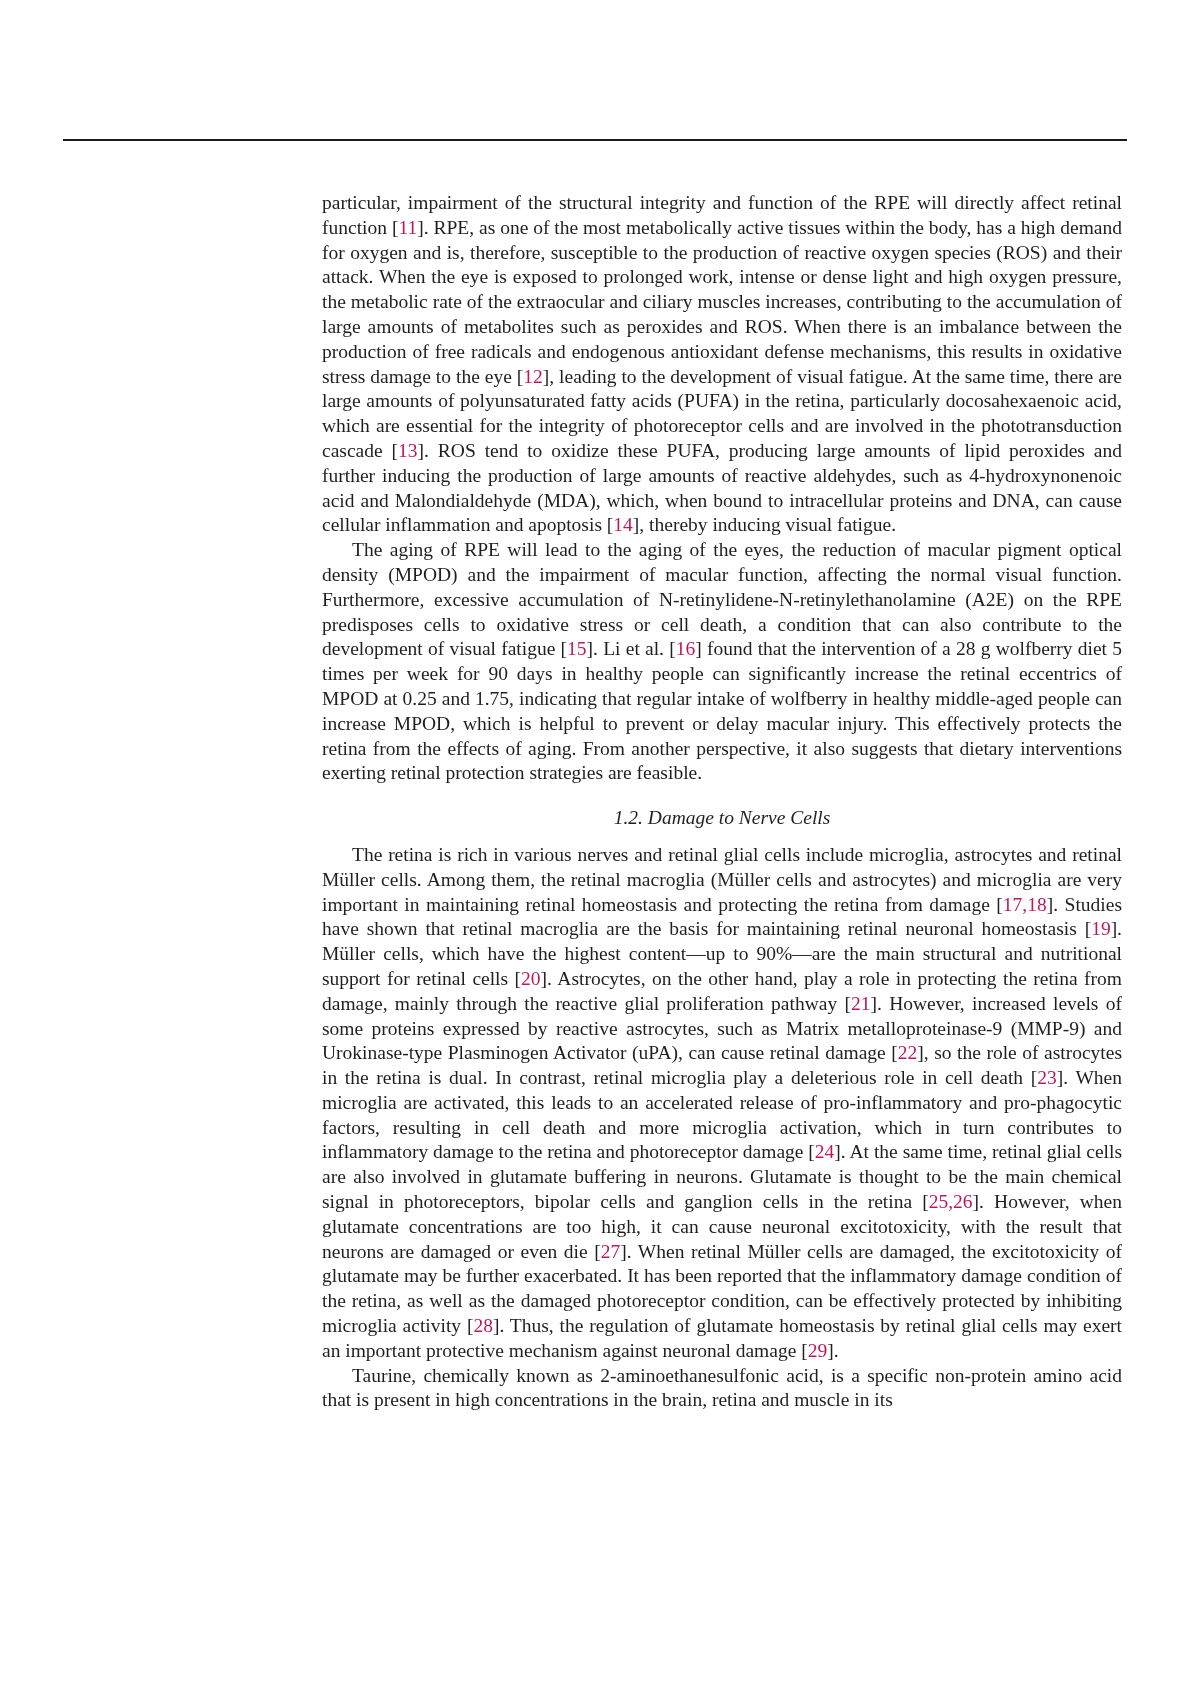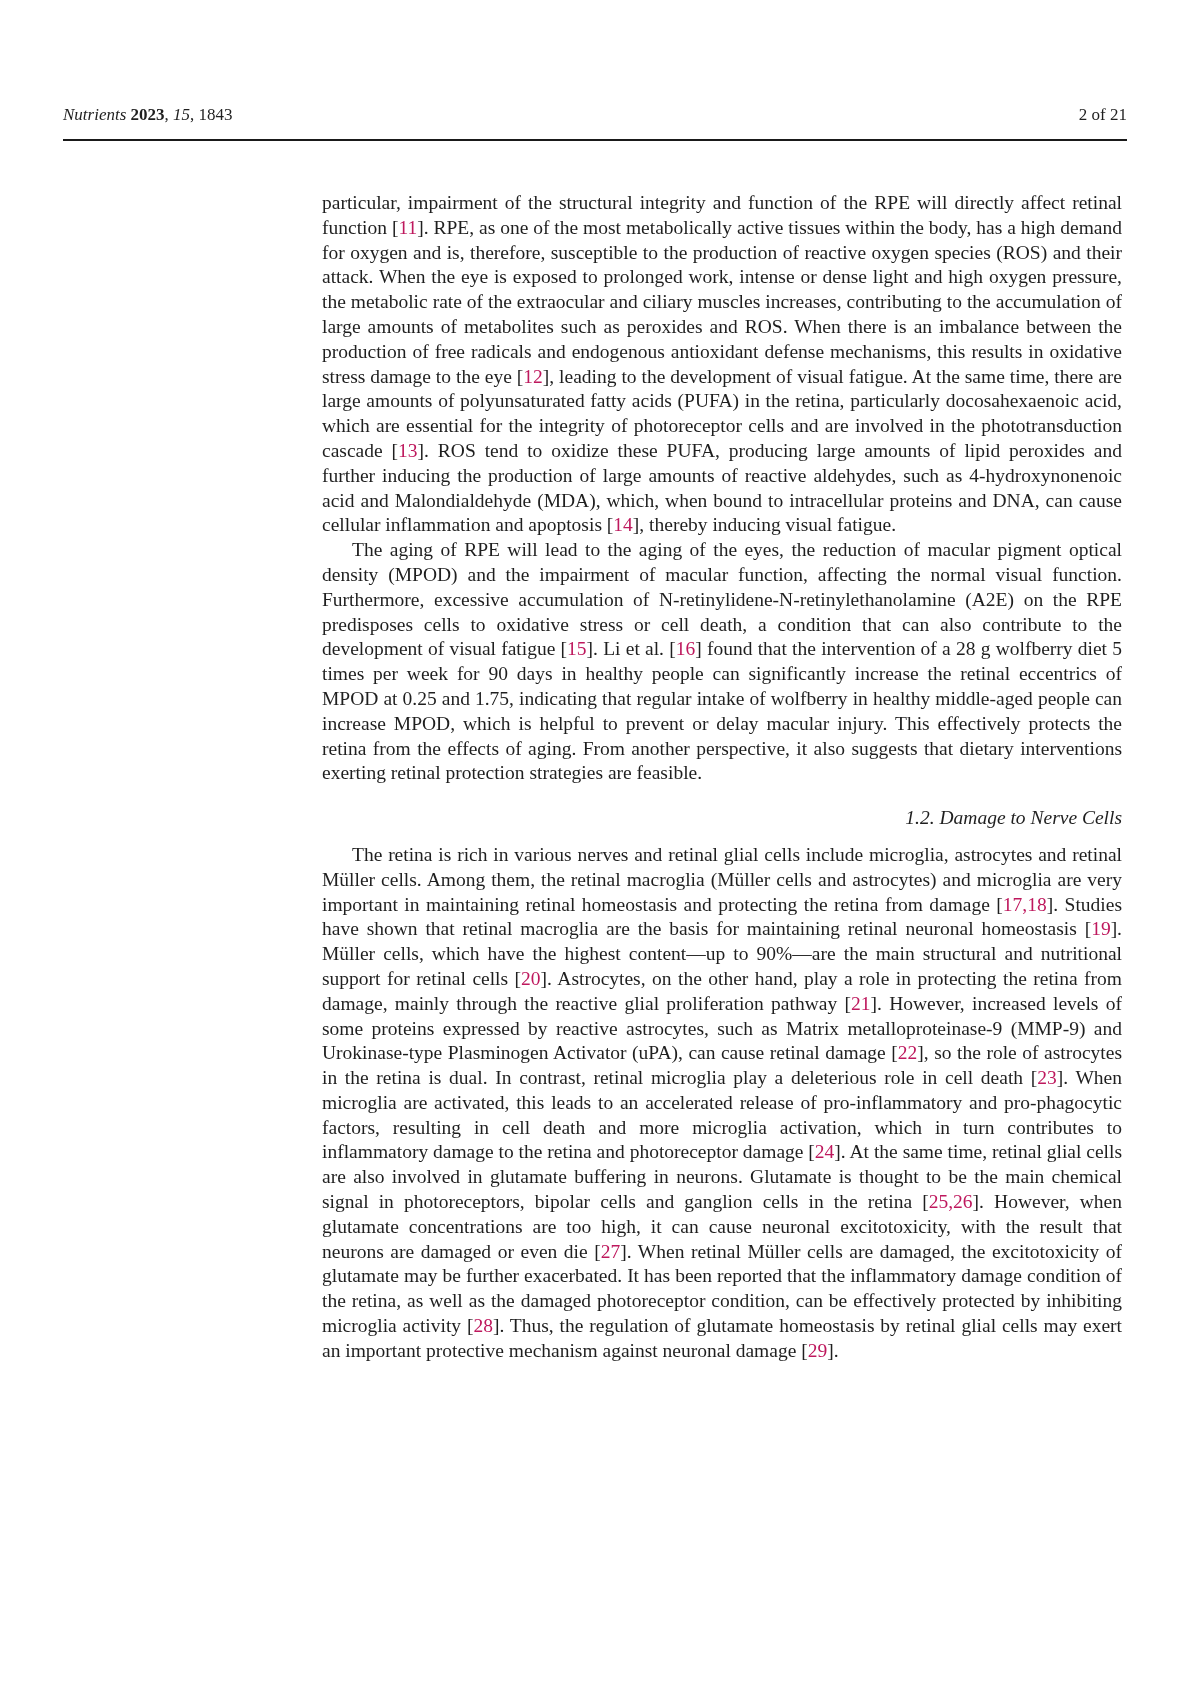--- a/index.html
+++ b/index.html
@@ -44,32 +44,29 @@
     line-height: 24.8px;
     text-align: justify;
   }
   .body-col p { margin: 0; }
   .body-col p.indent { text-indent: 30px; }
   .body-col h2 {
     font-size: 19.5px;
     font-style: italic;
     font-weight: normal;
     margin: 20px 0 12px 0;
-    text-align: right;
+    text-align: center;
   }
   .cite { color: #be185d; }
 </style>
 </head>
 <body>
 
 <div class="page">
-  <header class="running-head">
-    <div id="journal-line"><span class="it">Nutrients </span><span class="bd">2023</span><span>, </span><span class="it">15</span><span>, 1843</span></div>
-    <div>2 of 21</div>
-  </header>
   <hr class="rule">
   <main class="body-col" id="article-body">
       <p><span>particular, impairment of the structural integrity and function of the RPE will directly affect retinal function [</span><span class="cite">11</span><span>]. RPE, as one of the most metabolically active tissues within the body, has a high demand for oxygen and is, therefore, susceptible to the production of reactive oxygen species (ROS) and their attack. When the eye is exposed to prolonged work, intense or dense light and high oxygen pressure, the metabolic rate of the extraocular and ciliary muscles increases, contributing to the accumulation of large amounts of metabolites such as peroxides and ROS. When there is an imbalance between the production of free radicals and endogenous antioxidant defense mechanisms, this results in oxidative stress damage to the eye [</span><span class="cite">12</span><span>], leading to the development of visual fatigue. At the same time, there are large amounts of polyunsaturated fatty acids (PUFA) in the retina, particularly docosahexaenoic acid, which are essential for the integrity of photoreceptor cells and are involved in the phototransduction cascade [</span><span class="cite">13</span><span>]. ROS tend to oxidize these PUFA, producing large amounts of lipid peroxides and further inducing the production of large amounts of reactive aldehydes, such as 4-hydroxynonenoic acid and Malondialdehyde (MDA), which, when bound to intracellular proteins and DNA, can cause cellular inflammation and apoptosis [</span><span class="cite">14</span><span>], thereby inducing visual fatigue.</span></p>
       <p class="indent"><span>The aging of RPE will lead to the aging of the eyes, the reduction of macular pigment optical density (MPOD) and the impairment of macular function, affecting the normal visual function. Furthermore, excessive accumulation of N-retinylidene-N-retinylethanolamine (A2E) on the RPE predisposes cells to oxidative stress or cell death, a condition that can also contribute to the development of visual fatigue [</span><span class="cite">15</span><span>]. Li et al. [</span><span class="cite">16</span><span>] found that the intervention of a 28 g wolfberry diet 5 times per week for 90 days in healthy people can significantly increase the retinal eccentrics of MPOD at 0.25 and 1.75, indicating that regular intake of wolfberry in healthy middle-aged people can increase MPOD, which is helpful to prevent or delay macular injury. This effectively protects the retina from the effects of aging. From another perspective, it also suggests that dietary interventions exerting retinal protection strategies are feasible.</span></p>
       <h2>1.2. Damage to Nerve Cells</h2>
       <p class="indent"><span>The retina is rich in various nerves and retinal glial cells include microglia, astrocytes and retinal Müller cells. Among them, the retinal macroglia (Müller cells and astrocytes) and microglia are very important in maintaining retinal homeostasis and protecting the retina from damage [</span><span class="cite">17,18</span><span>]. Studies have shown that retinal macroglia are the basis for maintaining retinal neuronal homeostasis [</span><span class="cite">19</span><span>]. Müller cells, which have the highest content—up to 90%—are the main structural and nutritional support for retinal cells [</span><span class="cite">20</span><span>]. Astrocytes, on the other hand, play a role in protecting the retina from damage, mainly through the reactive glial proliferation pathway [</span><span class="cite">21</span><span>]. However, increased levels of some proteins expressed by reactive astrocytes, such as Matrix metalloproteinase-9 (MMP-9) and Urokinase-type Plasminogen Activator (uPA), can cause retinal damage [</span><span class="cite">22</span><span>], so the role of astrocytes in the retina is dual. In contrast, retinal microglia play a deleterious role in cell death [</span><span class="cite">23</span><span>]. When microglia are activated, this leads to an accelerated release of pro-inflammatory and pro-phagocytic factors, resulting in cell death and more microglia activation, which in turn contributes to inflammatory damage to the retina and photoreceptor damage [</span><span class="cite">24</span><span>]. At the same time, retinal glial cells are also involved in glutamate buffering in neurons. Glutamate is thought to be the main chemical signal in photoreceptors, bipolar cells and ganglion cells in the retina [</span><span class="cite">25,26</span><span>]. However, when glutamate concentrations are too high, it can cause neuronal excitotoxicity, with the result that neurons are damaged or even die [</span><span class="cite">27</span><span>]. When retinal Müller cells are damaged, the excitotoxicity of glutamate may be further exacerbated. It has been reported that the inflammatory damage condition of the retina, as well as the damaged photoreceptor condition, can be effectively protected by inhibiting microglia activity [</span><span class="cite">28</span><span>]. Thus, the regulation of glutamate homeostasis by retinal glial cells may exert an important protective mechanism against neuronal damage [</span><span class="cite">29</span><span>].</span></p>
+      <p class="indent"><span>Taurine, chemically known as 2-aminoethanesulfonic acid, is a specific non-protein amino acid that is present in high concentrations in the brain, retina and muscle in its</span></p>
     </main>
 </div>
 
 </body></html>

